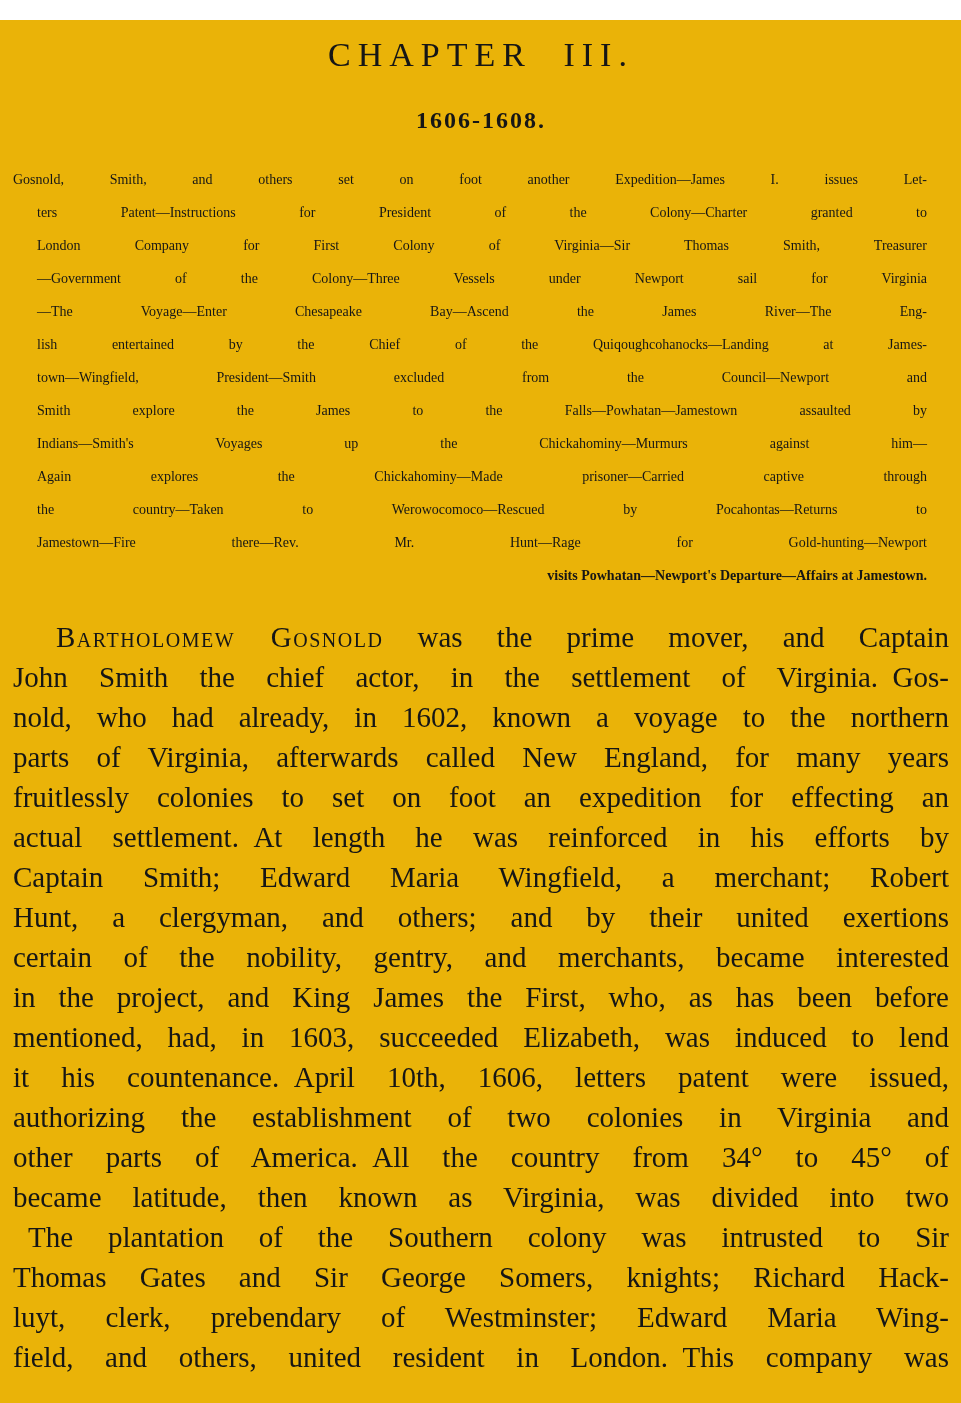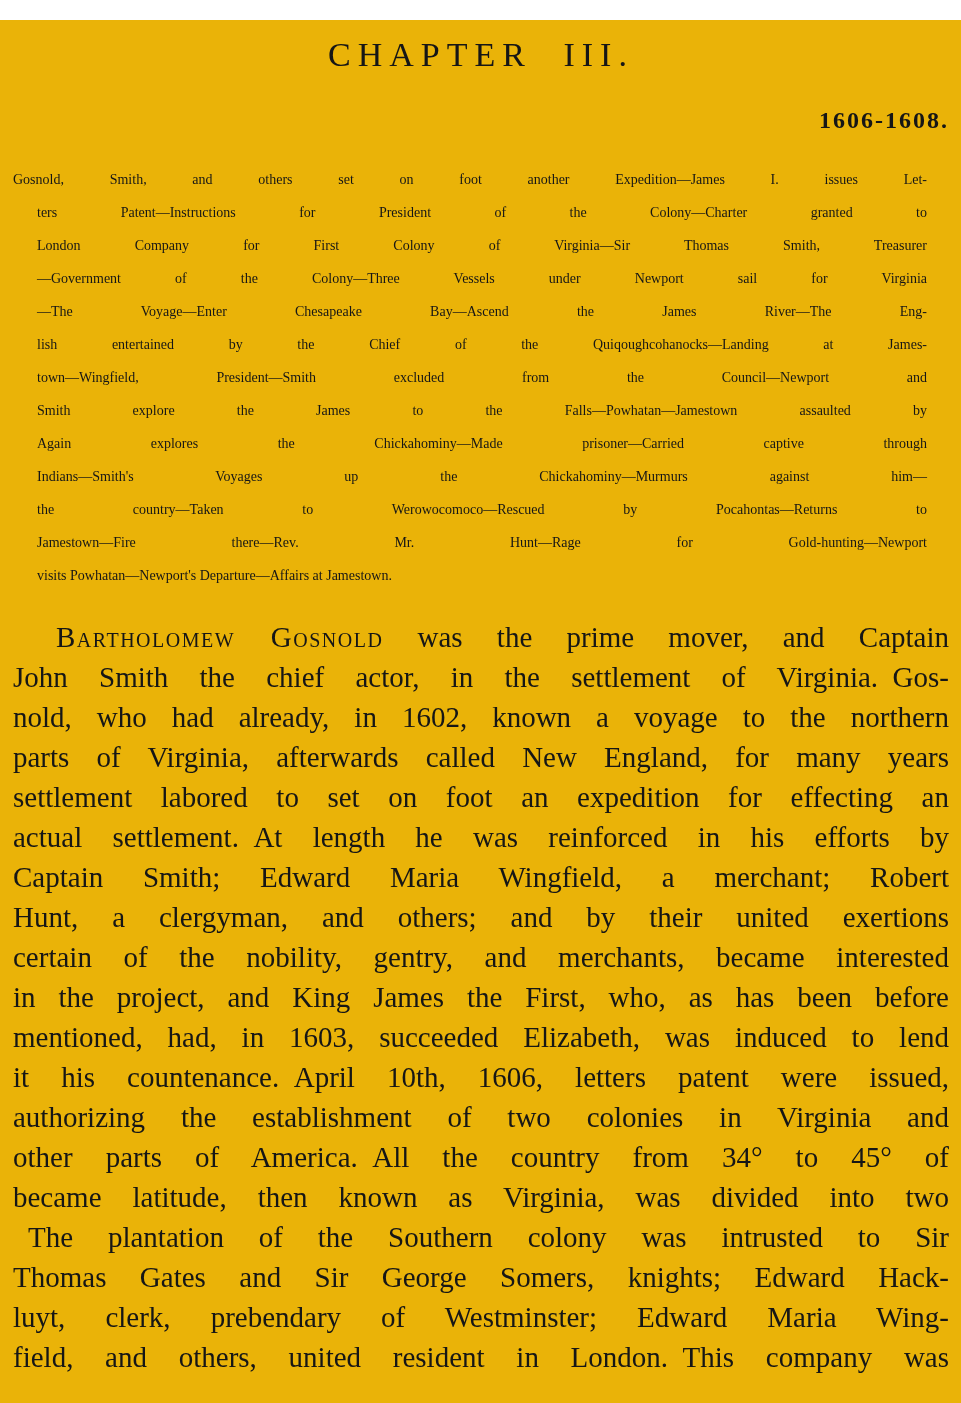--- a/index.html
+++ b/index.html
@@ -21,40 +21,40 @@
     padding-top: 16px;
     text-align: center;
     font-size: 34px;
     line-height: 38px;
     font-weight: 400;
     letter-spacing: 7px;
     word-spacing: 16px;
   }
   .date-range {
     margin-top: 33px;
-    text-align: right;
+    text-align: center;
     font-size: 24px;
     line-height: 26px;
     font-weight: 700;
     letter-spacing: 2px;
   }
 
   .synopsis {
     margin-top: 30px;
     font-size: 14px;
     line-height: 33px;
     padding-right: 22px;
   }
   .synopsis .sline {
     padding-left: 24px;
     text-align: justify;
     text-align-last: justify;
   }
   .synopsis .sline.first { padding-left: 0; }
-  .synopsis .sline.plast { text-align: left; text-align-last: auto; }
+  .synopsis .sline.plast { text-align: right; text-align-last: auto; font-weight: bold; }
 
   .bodytext {
     margin-top: 25px;
     font-size: 29px;
     line-height: 40px;
   }
   .bodytext .bline {
     text-align: justify;
     text-align-last: justify;
   }
@@ -87,52 +87,52 @@
 
     <div class="synopsis">
       <div class="sline first">Gosnold, Smith, and others set on foot another Expedition—James I. issues Let-</div>
       <div class="sline">ters Patent—Instructions for President of the Colony—Charter granted to</div>
       <div class="sline">London Company for First Colony of Virginia—Sir Thomas Smith, Treasurer</div>
       <div class="sline">—Government of the Colony—Three Vessels under Newport sail for Virginia</div>
       <div class="sline">—The Voyage—Enter Chesapeake Bay—Ascend the James River—The Eng-</div>
       <div class="sline">lish entertained by the Chief of the Quiqoughcohanocks—Landing at James-</div>
       <div class="sline">town—Wingfield, President—Smith excluded from the Council—Newport and</div>
       <div class="sline">Smith explore the James to the Falls—Powhatan—Jamestown assaulted by</div>
+      <div class="sline">Indians—Smith's Voyages up the Chickahominy—Murmurs against him—</div>
       <div class="sline">Again explores the Chickahominy—Made prisoner—Carried captive through</div>
-      <div class="sline">Indians—Smith's Voyages up the Chickahominy—Murmurs against him—</div>
       <div class="sline">the country—Taken to Werowocomoco—Rescued by Pocahontas—Returns to</div>
       <div class="sline">Jamestown—Fire there—Rev. Mr. Hunt—Rage for Gold-hunting—Newport</div>
       <div class="sline plast">visits Powhatan—Newport's Departure—Affairs at Jamestown.</div>
     </div>
 
     <div class="bodytext">
 
       <div>
         <div class="bline indent-chapter">
           <span class="smallcaps">Bartholomew Gosnold</span><span> was the prime mover, and Captain</span>
         </div>
         <div class="bline">John Smith the chief actor, in the settlement of Virginia. Gos-</div>
         <div class="bline">nold, who had already, in 1602, known a voyage to the northern</div>
         <div class="bline">parts of Virginia, afterwards called New England, for many years</div>
-        <div class="bline">settlement labored to set on foot an expedition for effecting an</div>
+        <div class="bline">fruitlessly colonies to set on foot an expedition for effecting an</div>
         <div class="bline">actual settlement. At length he was reinforced in his efforts by</div>
         <div class="bline">Captain Smith; Edward Maria Wingfield, a merchant; Robert</div>
         <div class="bline">Hunt, a clergyman, and others; and by their united exertions</div>
         <div class="bline">certain of the nobility, gentry, and merchants, became interested</div>
         <div class="bline">in the project, and King James the First, who, as has been before</div>
         <div class="bline">mentioned, had, in 1603, succeeded Elizabeth, was induced to lend</div>
         <div class="bline">it his countenance. April 10th, 1606, letters patent were issued,</div>
         <div class="bline">authorizing the establishment of two colonies in Virginia and</div>
         <div class="bline">other parts of America. All the country from 34° to 45° of</div>
         <div class="bline">became latitude, then known as Virginia, was divided into two</div>
       </div>
 
       <div>
         <div class="bline indent-para">The plantation of the Southern colony was intrusted to Sir</div>
-        <div class="bline">Thomas Gates and Sir George Somers, knights; Edward Hack-</div>
+        <div class="bline">Thomas Gates and Sir George Somers, knights; Richard Hack-</div>
         <div class="bline">luyt, clerk, prebendary of Westminster; Edward Maria Wing-</div>
         <div class="bline">field, and others, united resident in London. This company was</div>
       </div>
 
     </div>
   </div>
 
   <div class="page-number">(35)</div>
 </div>
 

